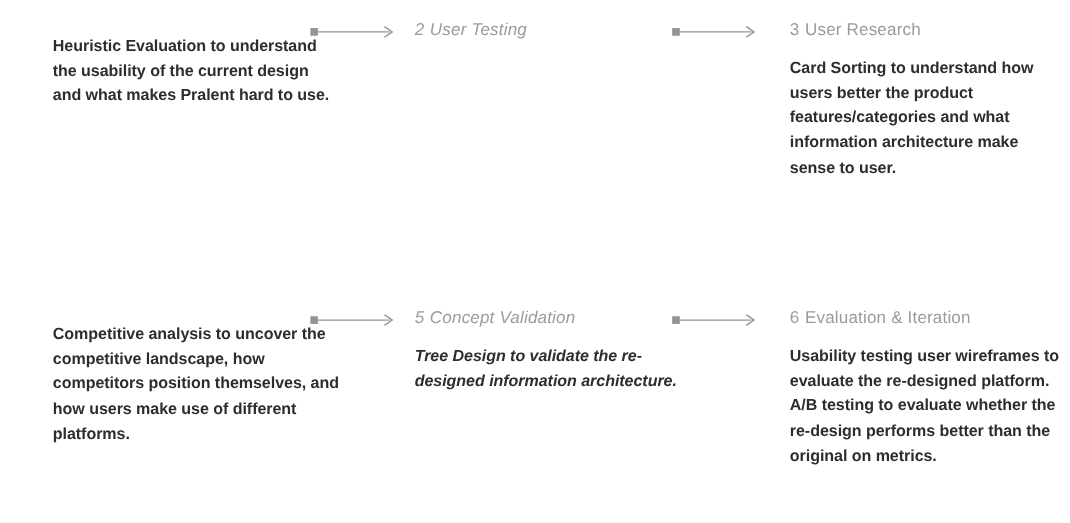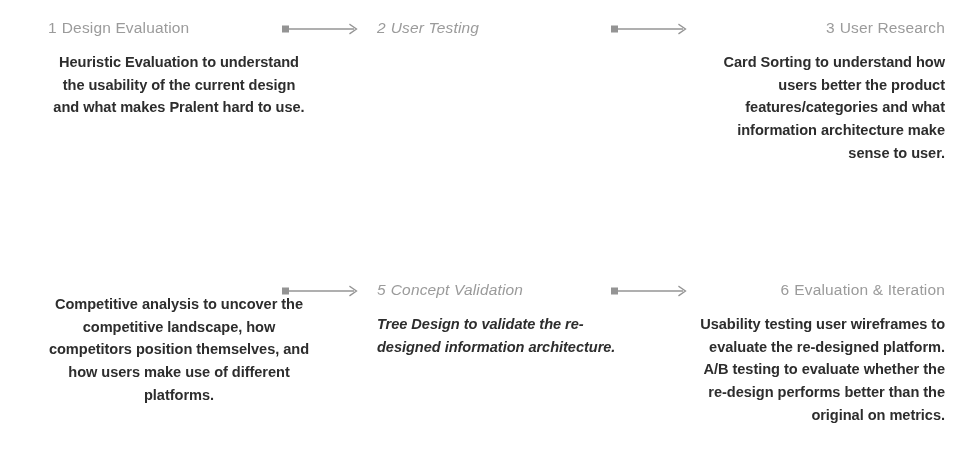--- a/index.html
+++ b/index.html
@@ -34,21 +34,21 @@
   .row-1 { top: 18px; }
   .row-2 { top: 280px; }
 
   
   .step {
     position: absolute;
     top: 0;
   }
   .step-col-0 { left: 48px;  width: 300px; }
   .step-col-1 { left: 377px; width: 300px; font-style: italic; }
-  .step-col-2 { left: 693px; width: 252px; text-align: right; }
+  .step-col-2 { left: 718px; width: 252px; }
 
   .step-header {
     font-size: 15.5px;
     font-weight: 400;
     line-height: 20px;
     color: #9b9b9b;
     letter-spacing: 0.15px;
     white-space: nowrap;
     height: 20px;
   }
@@ -58,21 +58,21 @@
 
   .step-body {
     margin-top: 13px;
     font-size: 14.6px;
     font-weight: 700;
     line-height: 22.7px;
     color: #2d2d2d;
     letter-spacing: -0.05px;
     white-space: pre-line;
   }
-  .step-col-0 .step-body { width: 262px; text-align: center; }
+  .step-col-0 .step-body { width: 262px; }
   .step-col-1 .step-body { width: 262px; }
   .step-col-2 .step-body { width: 252px; }
 
   
   .connector {
     position: absolute;
     top: 4px;
     height: 13px;
     display: block;
   }
@@ -82,23 +82,20 @@
   .connector svg { display: block; }
 </style>
 </head>
 <body>
 
 <div class="board">
 
   <div class="row row-1">
 
     <div class="step step-col-0">
-      <div class="step-header">
-        <span class="num">1</span><span>Design Evaluation</span>
-      </div>
       <div class="step-body">Heuristic Evaluation to understand the usability of the current design and what makes Pralent hard to use.</div>
     </div>
 
     <div class="connector conn-0">
       <svg width="79" height="13" viewBox="0 0 79 13" xmlns="http://www.w3.org/2000/svg">
         <rect x="0" y="3.5" width="7" height="7" fill="#949494"></rect>
         <line x1="6" y1="7" x2="72" y2="7" stroke="#949494" stroke-width="1.3"></line>
         <polyline points="68,2.5 74.5,7 68,11.5" fill="none" stroke="#949494" stroke-width="1.3" stroke-linecap="square" stroke-linejoin="miter"></polyline>
       </svg>
     </div>

